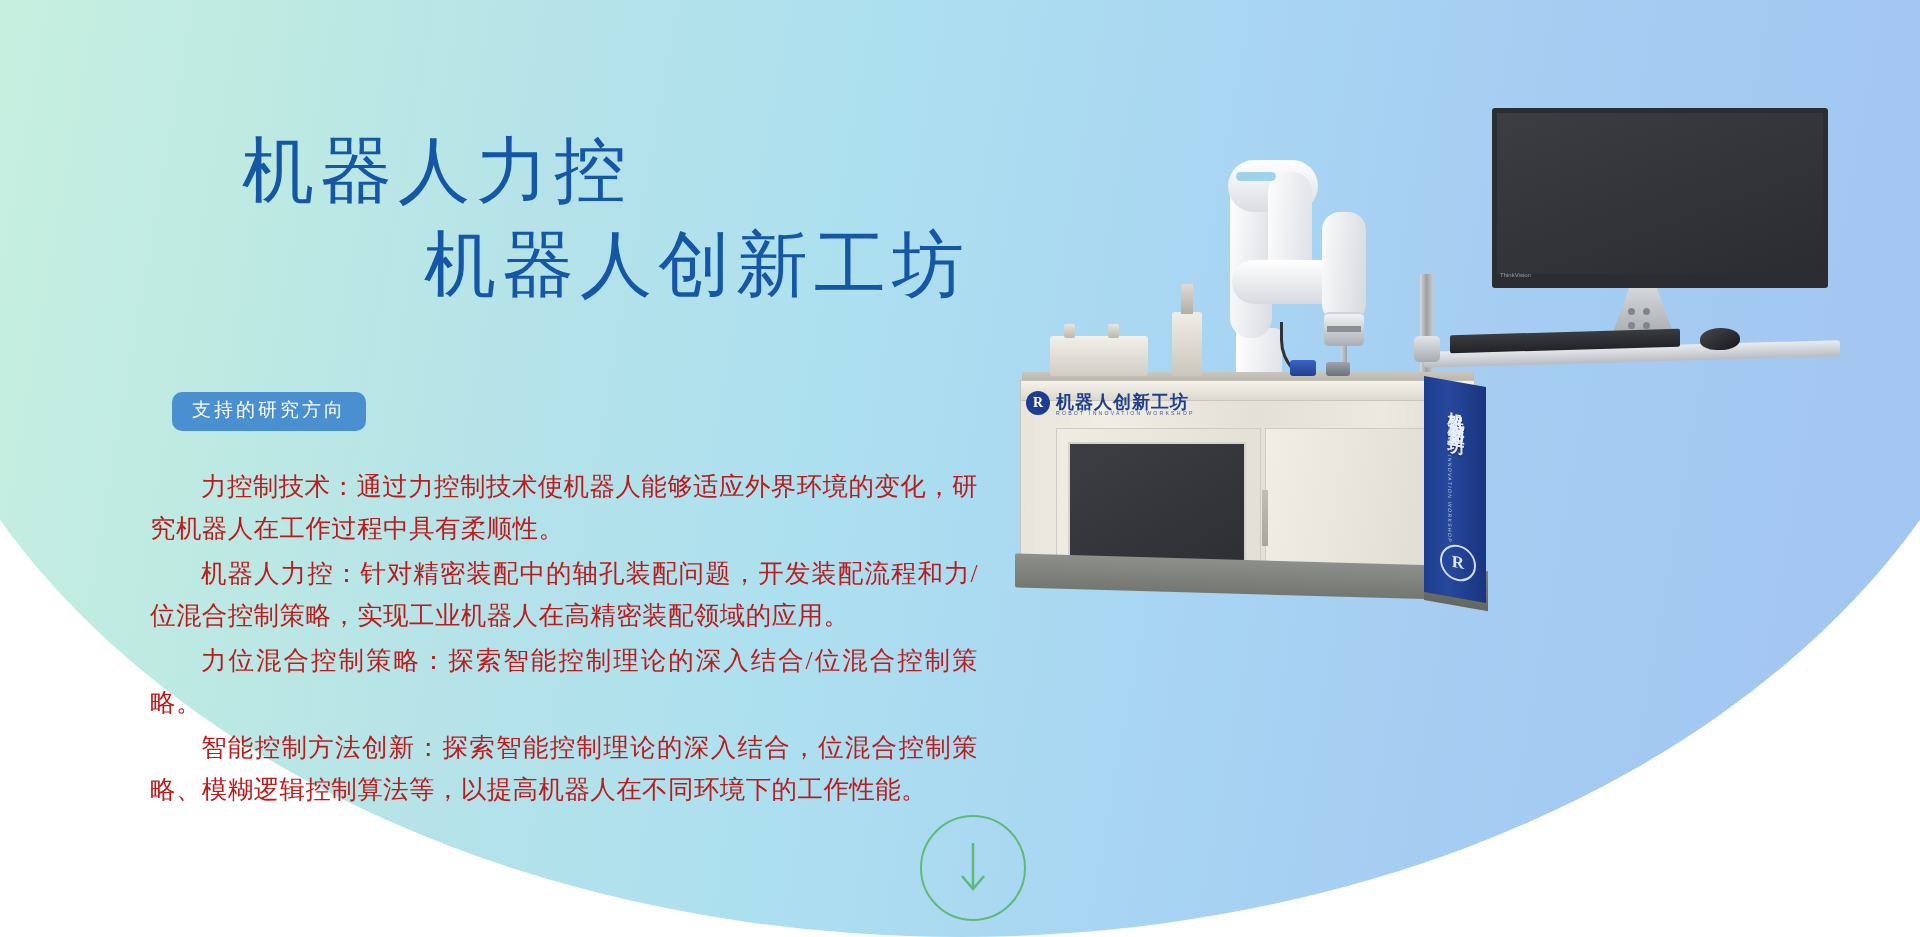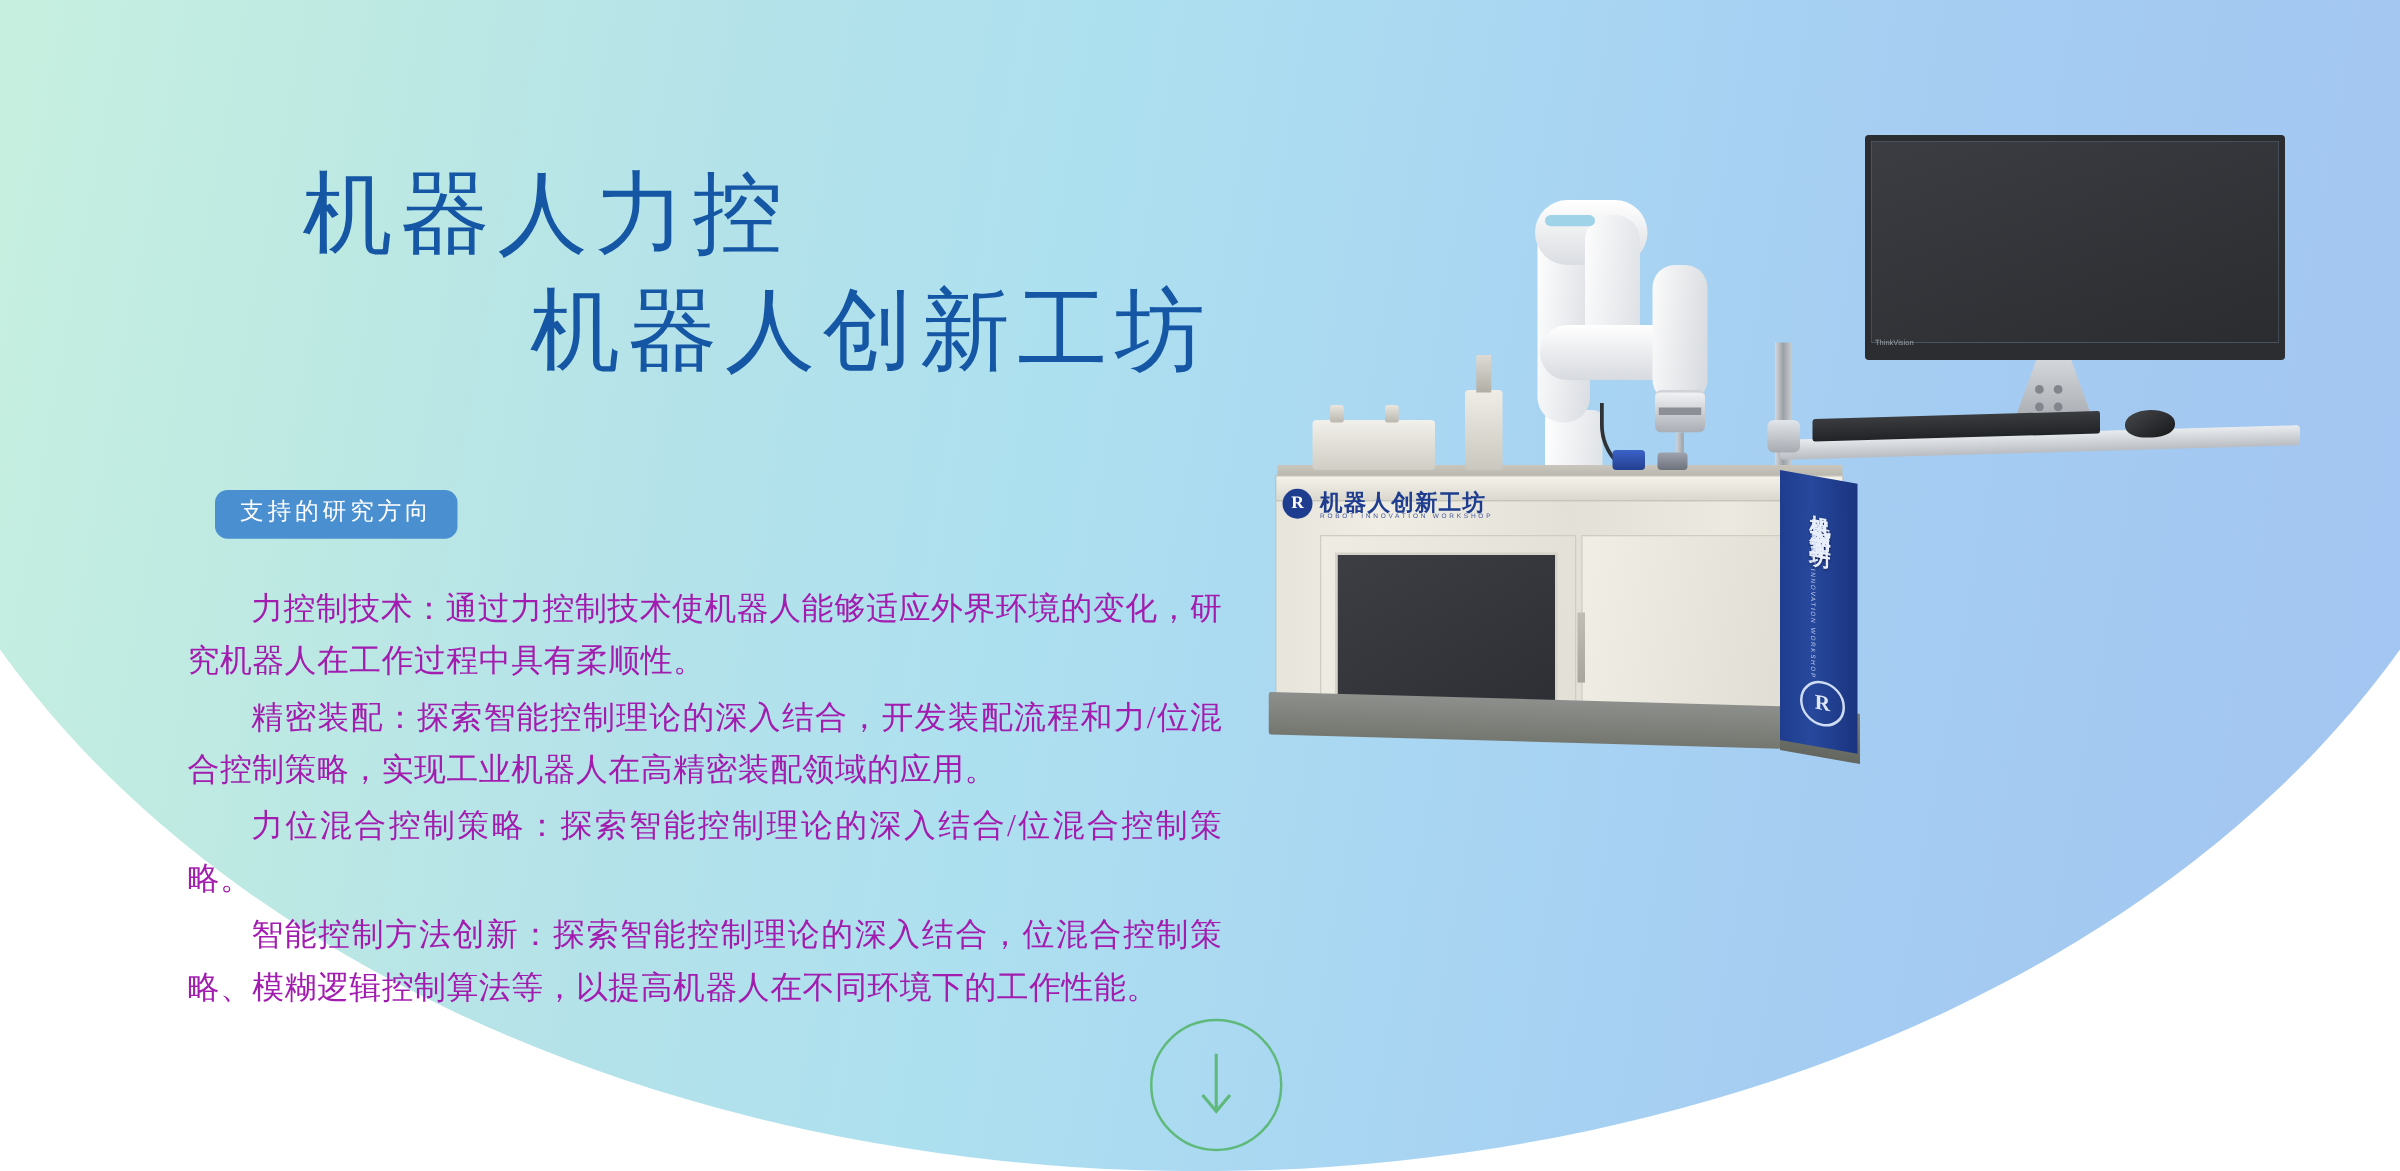--- a/index.html
+++ b/index.html
@@ -40,21 +40,21 @@
   #badge {
     position:absolute; left:172px; top:392px;
     background:#4a8fd0; color:#ffffff; border-radius:10px;
     padding:7px 20px 10px 20px;
     font-family:"Liberation Serif", serif;
     font-size:19px; letter-spacing:3px; line-height:1.15; white-space:nowrap;
   }
 
   #paras { position:absolute; left:150px; top:466px; width:828px; }
   .para {
-    color:#a21caf; font-family:"Liberation Serif", serif;
+    color:#b91c1c; font-family:"Liberation Serif", serif;
     font-size:25.5px; line-height:42px; text-indent:2em;
     text-align:justify; text-justify:inter-ideograph;
     letter-spacing:0.4px; margin-bottom:3px;
   }
 
   
   #scroll-arrow {
     position:absolute; left:920px; top:815px; width:106px; height:106px;
     border:2.5px solid #5fb97a; border-radius:50%; z-index:6;
   }
@@ -197,21 +197,21 @@
 
   <div id="text-col">
 
     <div id="title-1" class="title-line">机器人力控</div>
     <div id="title-2" class="title-line">机器人创新工坊</div>
 
     <div id="badge">支持的研究方向</div>
 
     <div id="paras">
       <p class="para">力控制技术：通过力控制技术使机器人能够适应外界环境的变化，研究机器人在工作过程中具有柔顺性。</p>
-      <p class="para">精密装配：探索智能控制理论的深入结合，开发装配流程和力/位混合控制策略，实现工业机器人在高精密装配领域的应用。</p>
+      <p class="para">机器人力控：针对精密装配中的轴孔装配问题，开发装配流程和力/位混合控制策略，实现工业机器人在高精密装配领域的应用。</p>
       <p class="para">力位混合控制策略：探索智能控制理论的深入结合/位混合控制策略。</p>
       <p class="para">智能控制方法创新：探索智能控制理论的深入结合，位混合控制策略、模糊逻辑控制算法等，以提高机器人在不同环境下的工作性能。</p>
     </div>
   </div>
 
   <div id="scroll-arrow">
     <svg width="34" height="58" viewBox="0 0 34 58">
       <line x1="17" y1="4" x2="17" y2="48" stroke="#5fb97a" stroke-width="2.5"></line>
       <polyline points="6,37 17,50 28,37" fill="none" stroke="#5fb97a" stroke-width="2.5"></polyline>
     </svg>

